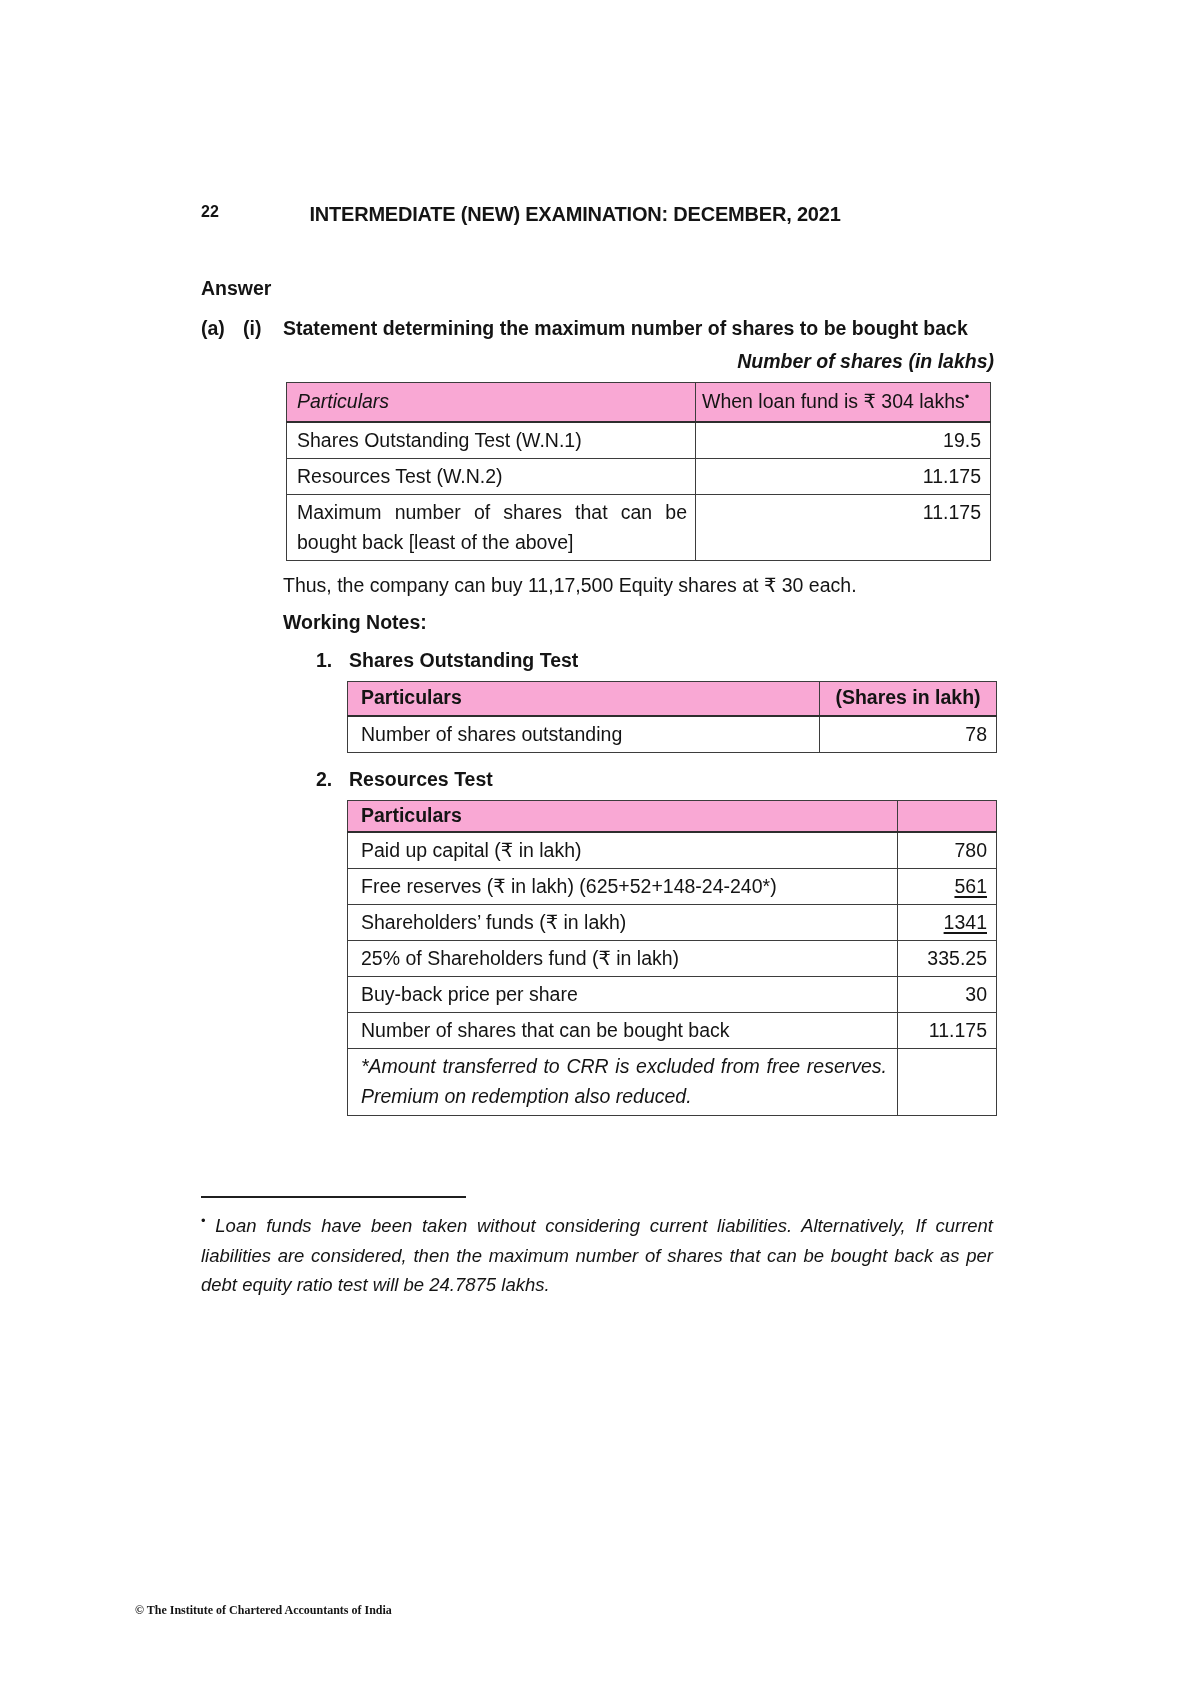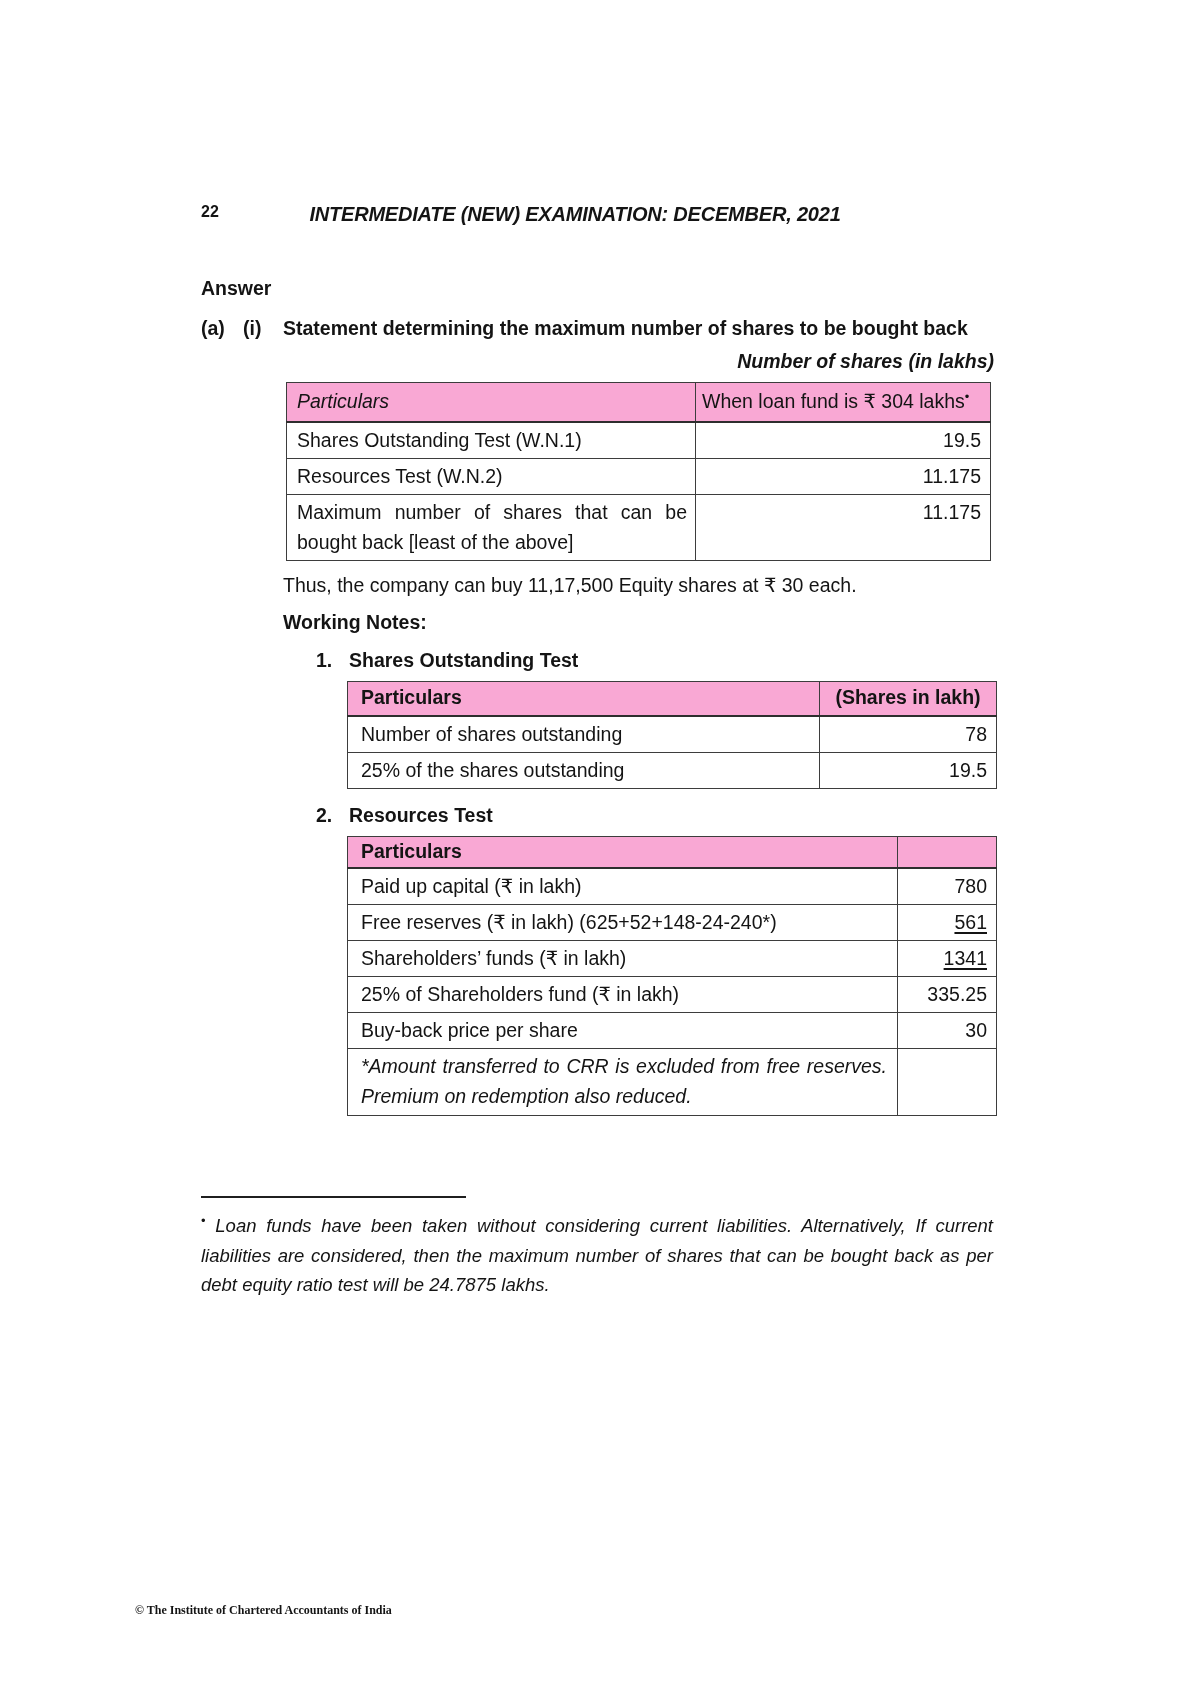--- a/index.html
+++ b/index.html
@@ -11,21 +11,21 @@
     background: #ffffff;
     color: #141414;
     font-family: "Liberation Sans", "DejaVu Sans", sans-serif;
     font-size: 19.5px;
     -webkit-font-smoothing: antialiased;
   }
   .content { position: absolute; left: 201px; top: 0; width: 793px; }
 
   .page-header { margin-top: 203px; position: relative; height: 28px; }
   .page-number { position: absolute; left: 0; top: 0; font-weight: bold; font-size: 16px; }
-  .header-title { width: 748px; text-align: center; font-weight: bold; font-size: 20px; letter-spacing: -0.2px; font-style: italic; }
+  .header-title { width: 748px; text-align: center; font-weight: bold; font-size: 20px; letter-spacing: -0.2px; }
 
   .answer-label { margin-top: 46px; font-weight: bold; }
 
   .statement-row { margin-top: 17px; display: flex; font-weight: bold; }
   .part-label { width: 42px; flex: none; }
   .sub-label  { width: 40px; flex: none; }
   .statement-title { flex: 1; }
 
   .units-caption { margin-top: 10px; text-align: right; font-weight: bold; font-style: italic; }
 
@@ -141,24 +141,20 @@
         <tr>
           <th class="c1">Particulars</th>
           <th class="c2">(Shares in lakh)</th>
         </tr>
       </thead>
       <tbody>
         <tr>
           <td class="lbl">Number of shares outstanding</td>
           <td class="val">78</td>
         </tr>
-        <tr>
-          <td class="lbl">25% of the shares outstanding</td>
-          <td class="val">19.5</td>
-        </tr>
       </tbody>
     </table>
   </div>
 
   <div class="note-heading">
     <span class="note-number">2.</span>
     <span>Resources Test</span>
   </div>
 
   <div class="t3-wrap">
@@ -182,20 +178,24 @@
           <td class="lbl">Shareholders’ funds (₹ in lakh)</td>
           <td class="val"><span class="u">1341</span></td>
         </tr>
         <tr>
           <td class="lbl">25% of Shareholders fund (₹ in lakh)</td>
           <td class="val">335.25</td>
         </tr>
         <tr>
           <td class="lbl">Buy-back price per share</td>
           <td class="val">30</td>
+        </tr>
+        <tr>
+          <td class="lbl">Number of shares that can be bought back</td>
+          <td class="val">11.175</td>
         </tr>
         <tr>
           <td class="note">*Amount transferred to CRR is excluded from free reserves. Premium on redemption also reduced.</td>
           <td class="val"></td>
         </tr>
       </tbody>
     </table>
   </div>
 
 </div>

